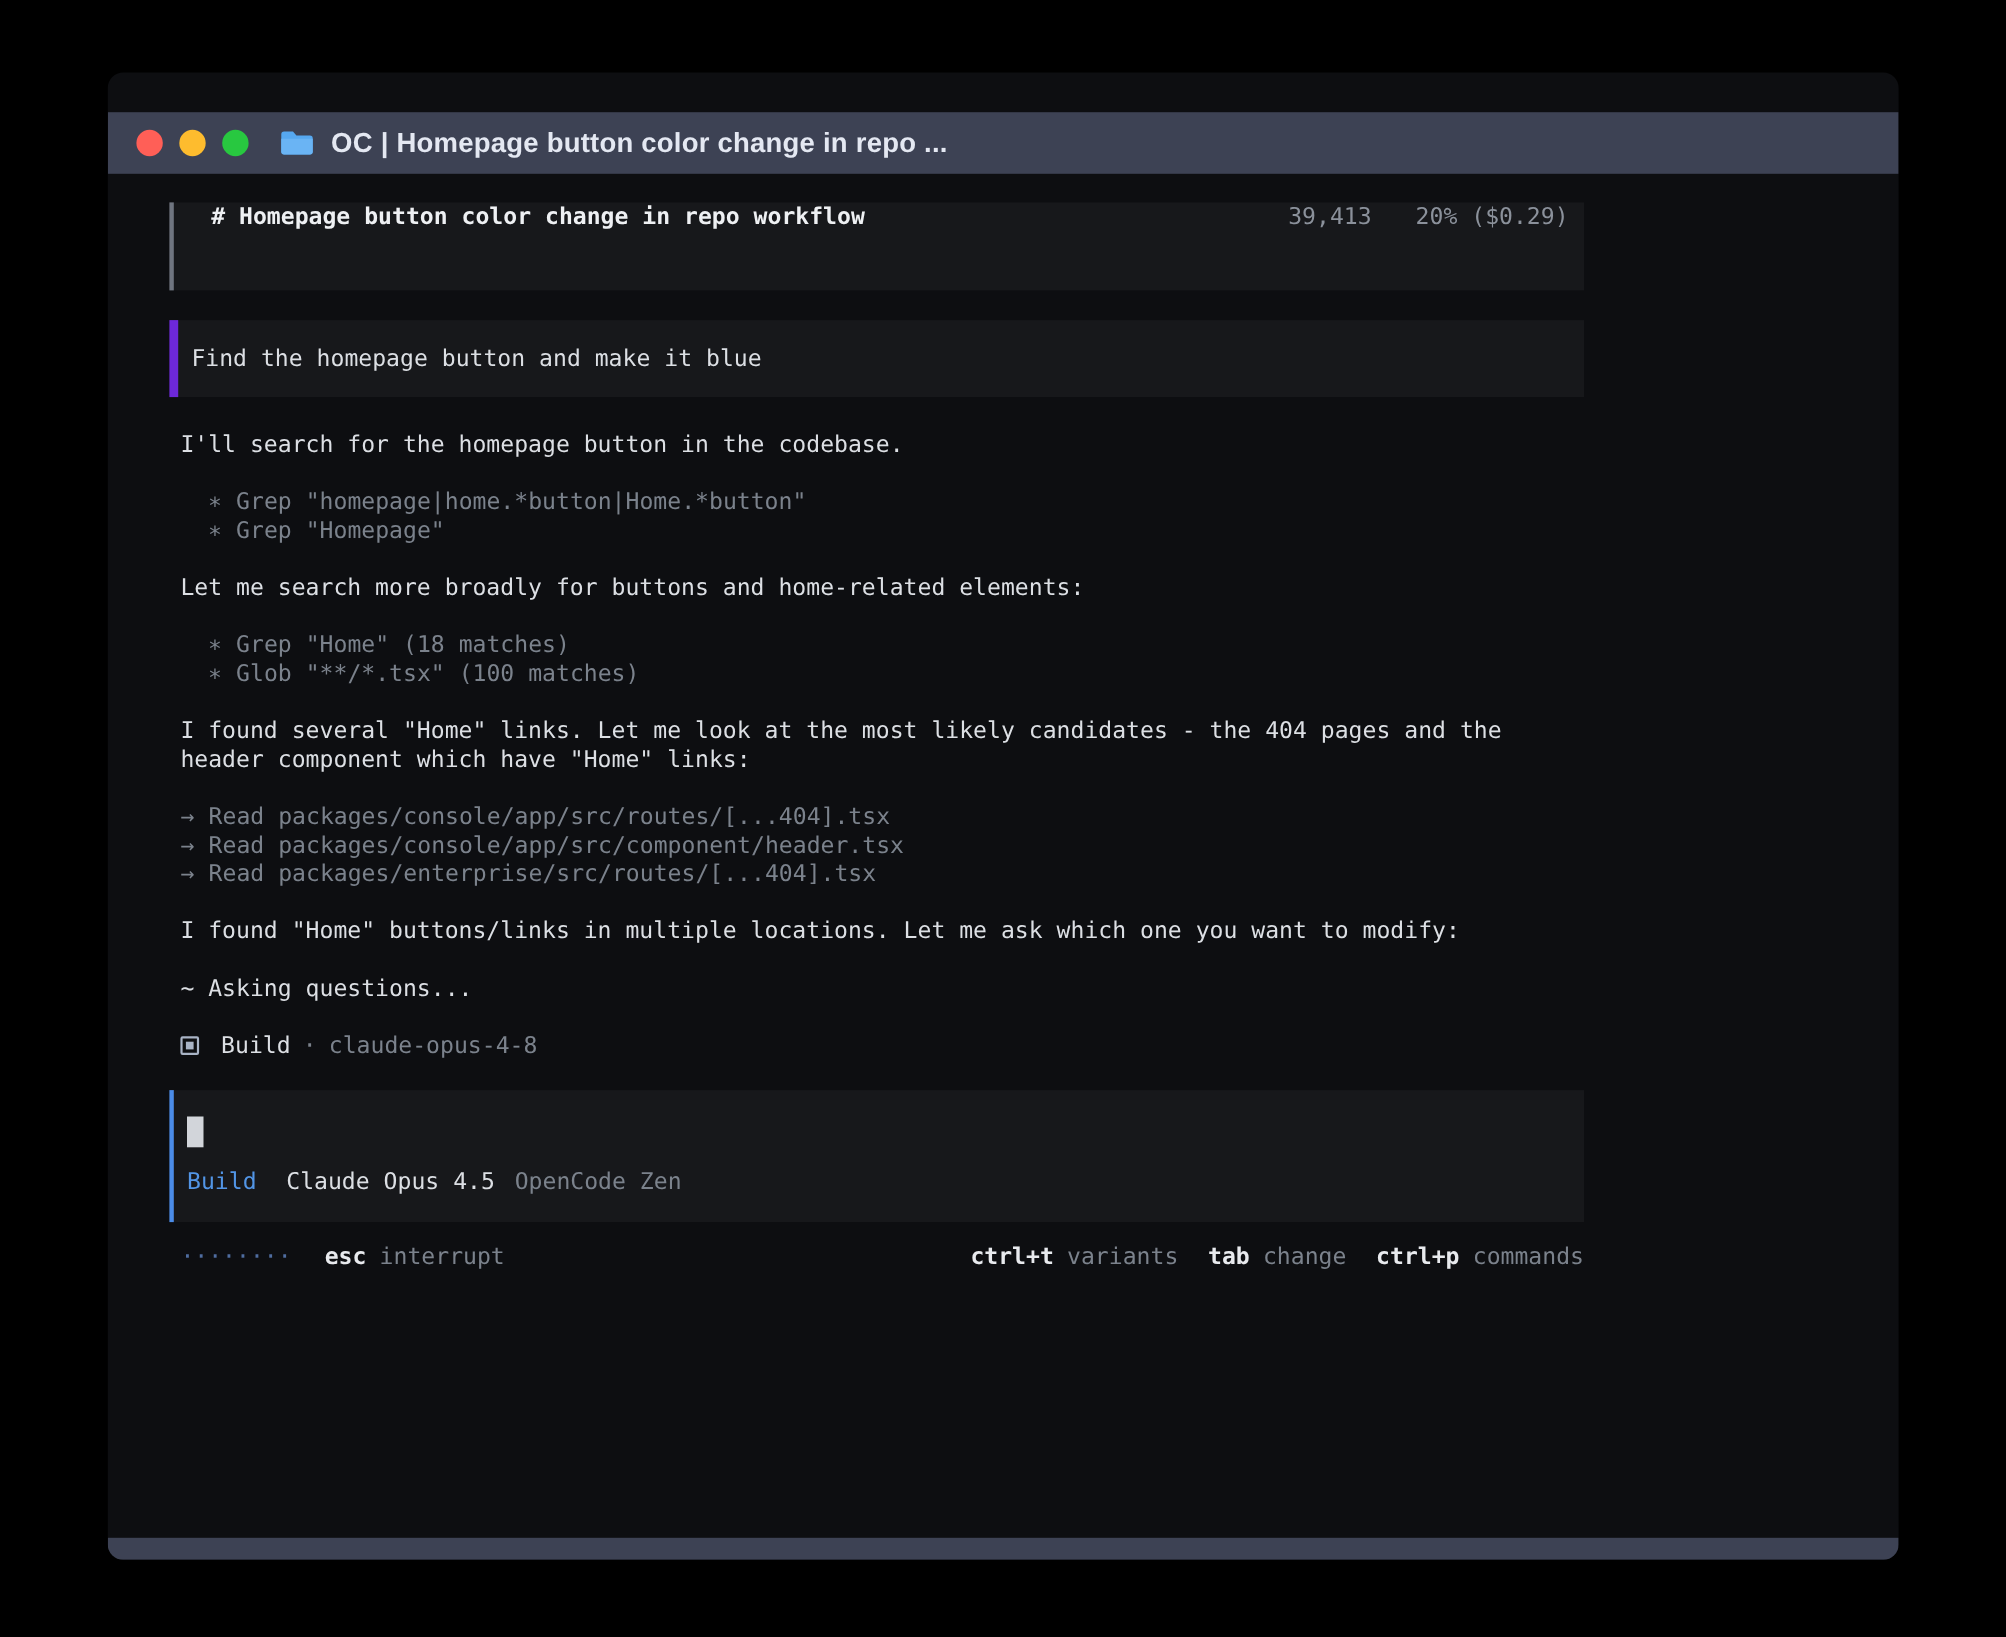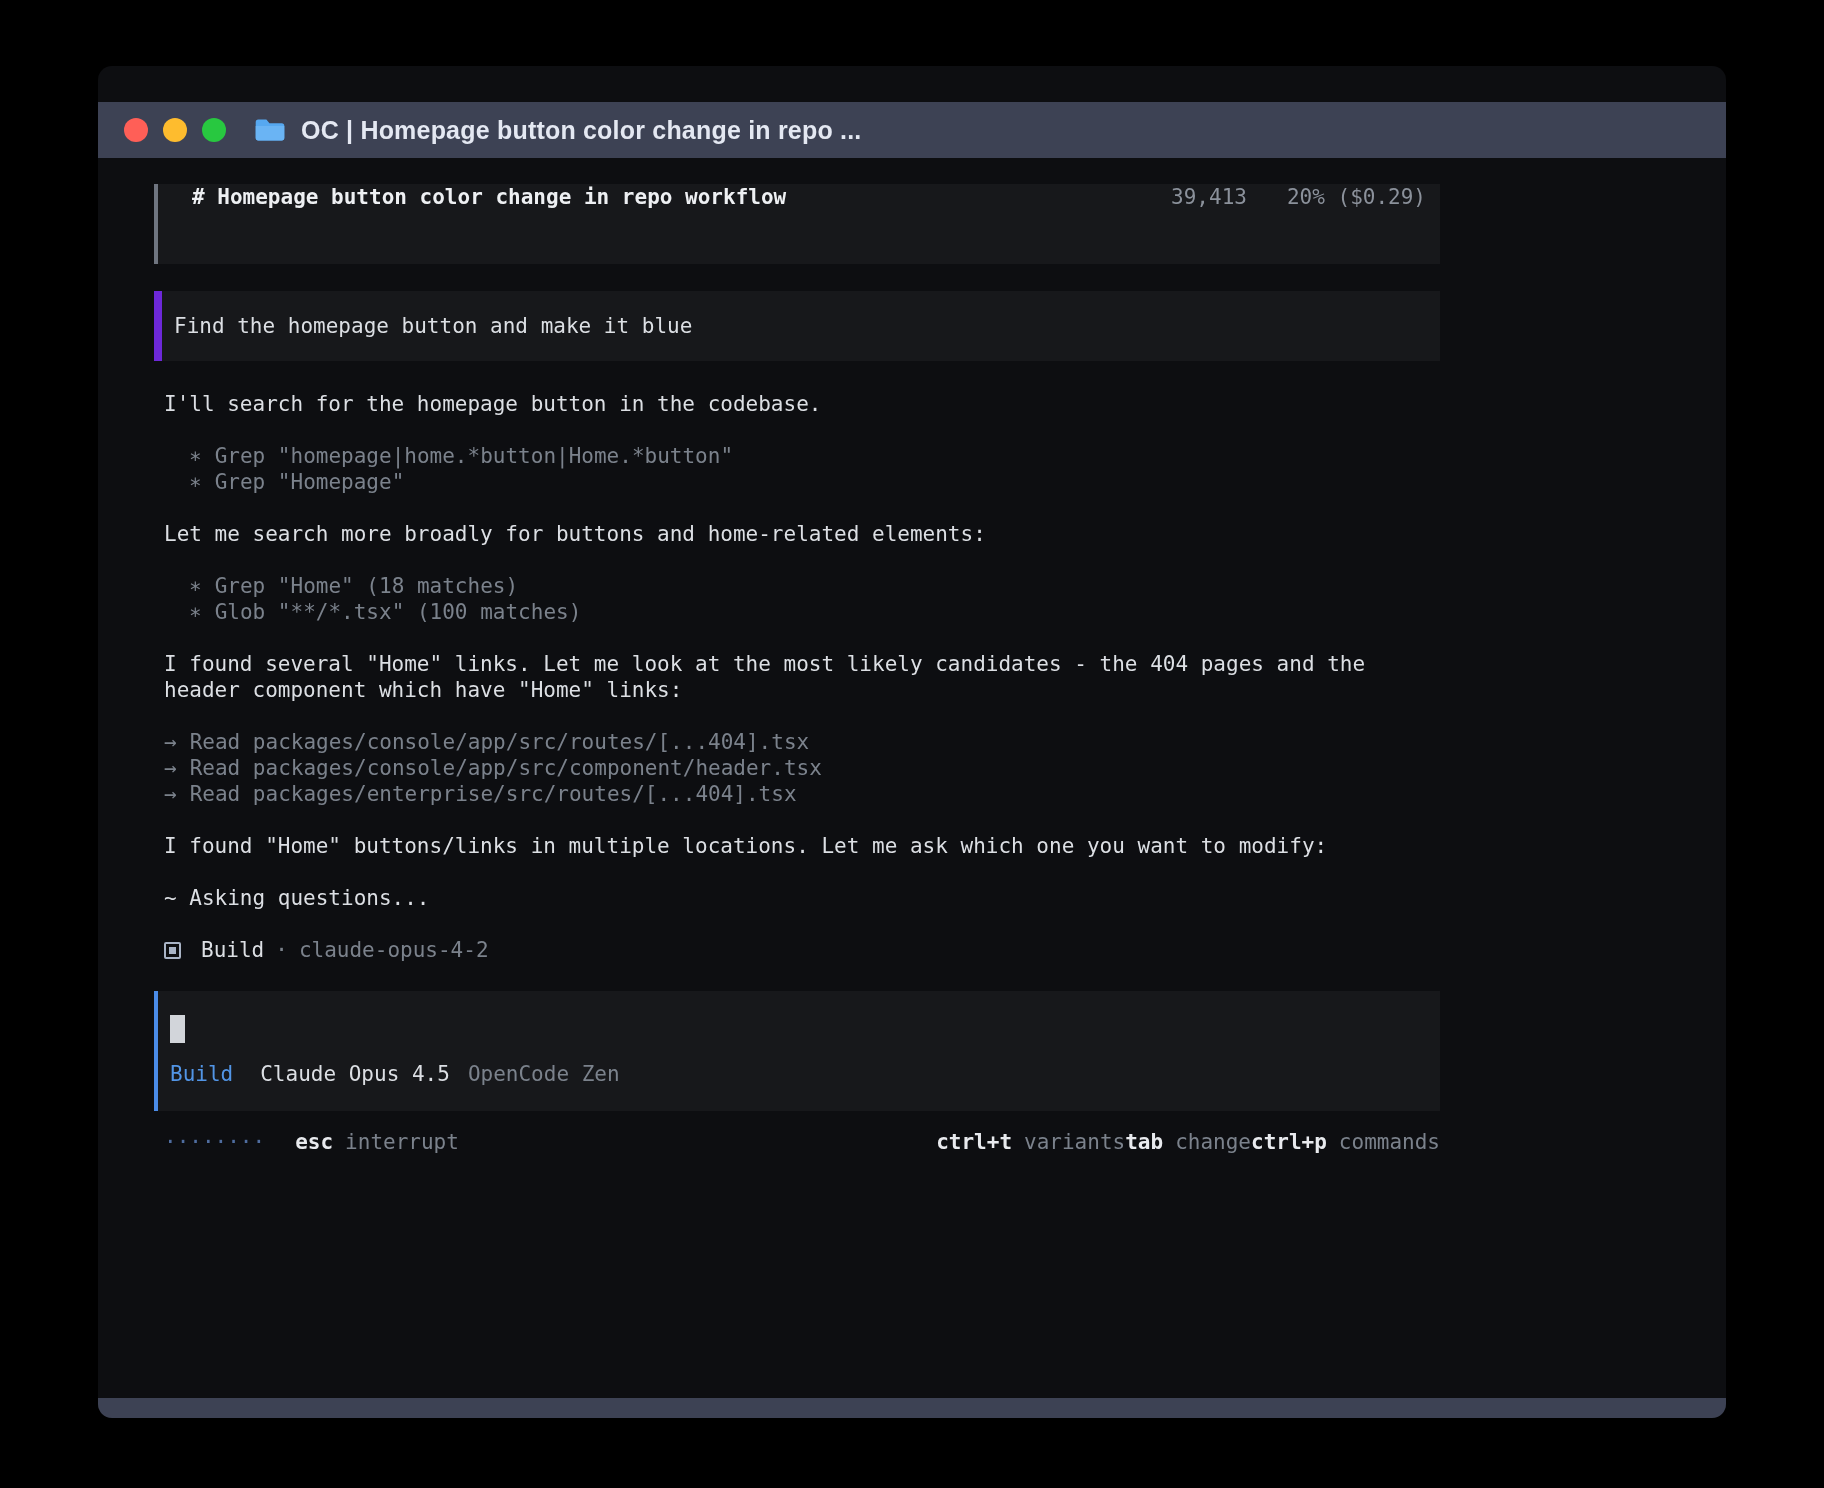--- a/index.html
+++ b/index.html
@@ -79,21 +79,21 @@
   .model-provider { color: #7b828c; }
 
   .footer {
     width: 1276px; margin: 18px 0 0 10px;
     display: flex; align-items: center; white-space: nowrap;
   }
   .spinner { color: #4f6da0; margin-right: 30px; letter-spacing: 0; }
   .hint { display: flex; align-items: center; }
   .hint-key { font-weight: bold; color: #e8eaee; }
   .hint-label { color: #7b828c; margin-left: 12px; }
-  .footer-right { margin-left: auto; display: flex; }
+  .footer-right { margin-left: auto; display: flex; gap: 27px; }
 
   .bottom-strip { flex: none; height: 20px; background: #3d4254; }
 </style>
 </head>
 <body>
 
 <div class="window">
 
   <div class="titlebar">
     <div class="traffic-lights">
@@ -166,21 +166,21 @@
         <div class="tgroup para">I found "Home" buttons/links in multiple locations. Let me ask which one you want to modify:</div>
 
         <div class="tgroup para">~ Asking questions...</div>
 
         <div class="agent-line">
           <span class="agent-icon">
               <span class="agent-icon-dot"></span>
             </span>
           <span class="agent-name">Build</span>
           <span class="agent-sep">·</span>
-          <span class="agent-model">claude-opus-4-2</span>
+          <span class="agent-model">claude-opus-4-8</span>
         </div>
 
       </div>
 
       <div class="input-block">
         <div class="cursor"></div>
         <div class="model-line">
           <span class="model-agent">Build</span>
           <span class="model-name">Claude Opus 4.5</span>
           <span class="model-provider">OpenCode Zen</span>

